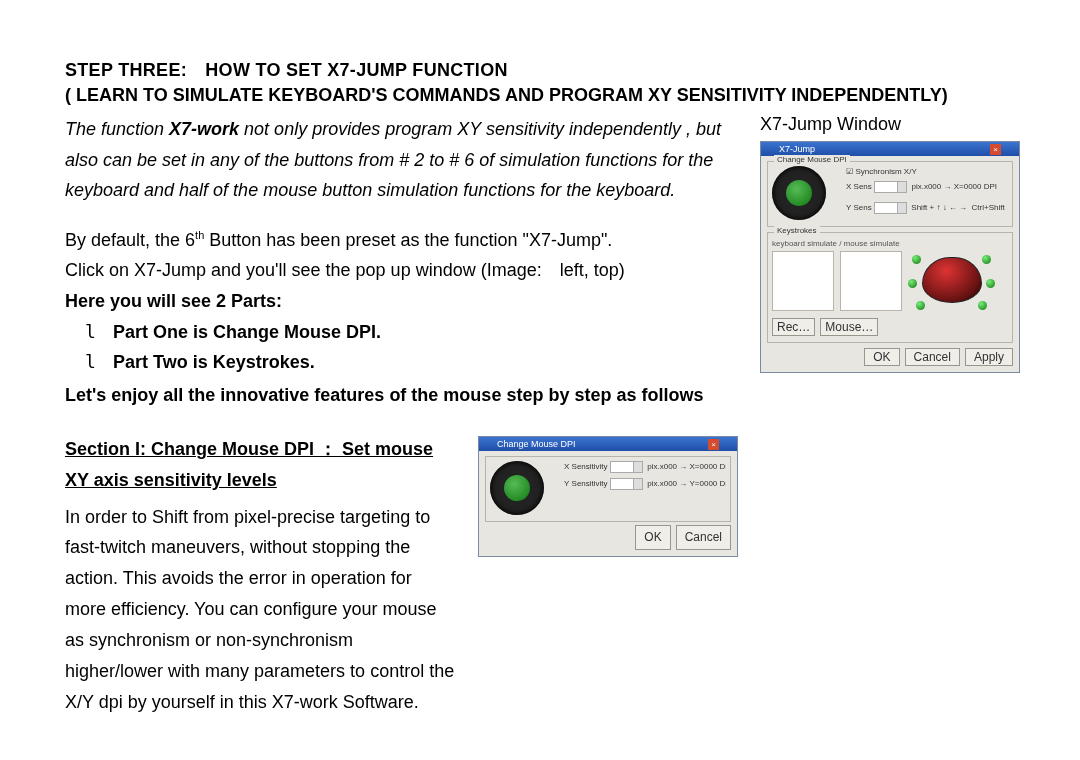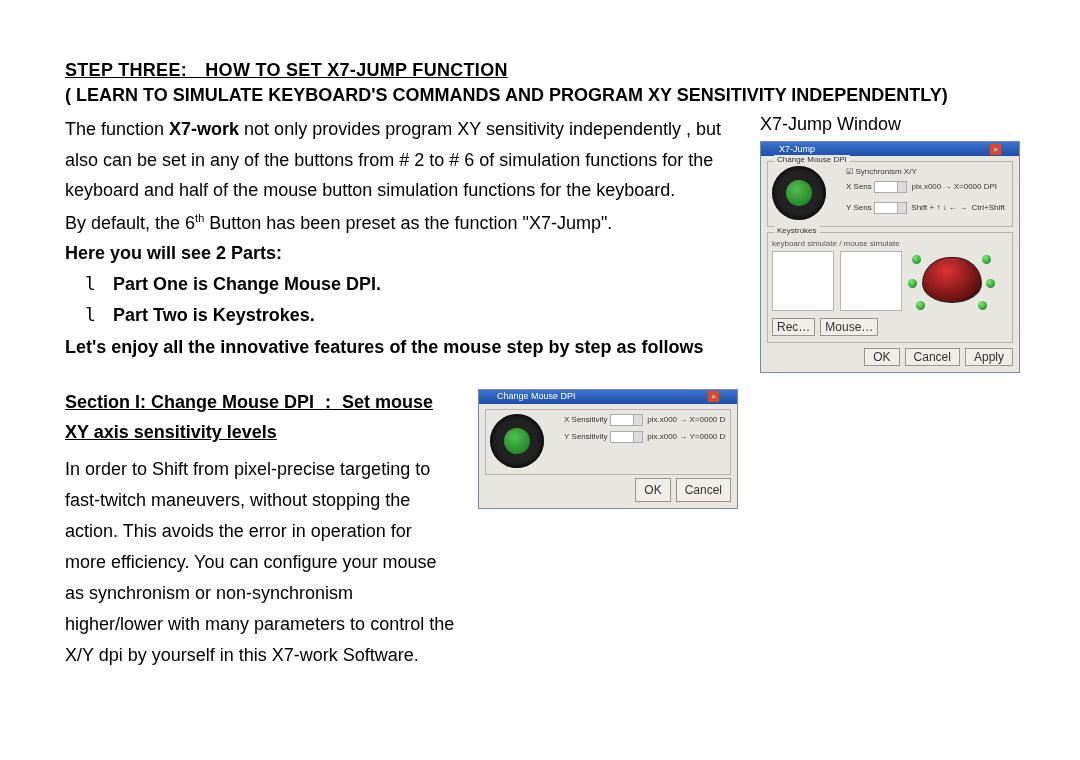--- a/index.html
+++ b/index.html
@@ -12,21 +12,20 @@
     width: 1080px;
     height: 760px;
     overflow: hidden;
   }
   .page {
     padding: 60px 60px 0 65px;
     position: relative;
   }
   .title-line {
     font-weight: bold;
-    text-decoration: underline;
     letter-spacing: 0.3px;
     margin-bottom: 4px;
   }
   .subtitle {
     font-weight: bold;
     margin-bottom: 8px;
     white-space: nowrap;
   }
   .content-row {
     display: flex;
@@ -37,21 +36,21 @@
     flex: 1;
     line-height: 1.7;
   }
   .right-col {
     flex: none;
   }
   .right-col .caption {
     text-align: left;
     margin-bottom: 6px;
   }
-  .intro-para { margin-bottom: 2px; }
+  .intro-para { margin-bottom: 19px; font-style: italic; }
   .intro-para .bold { font-weight: bold; }
   .sup { font-size: 11px; vertical-align: super; }
   .bold-line { font-weight: bold; }
   .bullet-row { font-weight: bold; padding-left: 20px; }
   .bullet-row .bullet { display:inline-block; width: 28px; font-weight: normal; font-family: monospace; }
   .enjoy { font-weight: bold; margin-top: 2px; margin-bottom: 24px;}
   .section-heading {
     font-weight: bold;
     text-decoration: underline;
     margin-bottom: 6px;
@@ -121,20 +120,21 @@
   <div class="subtitle">( LEARN TO SIMULATE KEYBOARD'S COMMANDS AND PROGRAM XY SENSITIVITY INDEPENDENTLY)</div>
 
   <div class="content-row">
     <div class="left-col">
       <div class="intro-para">
         <span>The function </span><span class="bold">X7-work</span><span> not only provides program XY sensitivity independently , but also can be set in any of the buttons from # 2 to # 6 of simulation functions for the keyboard and half of the mouse button simulation functions for the keyboard.</span>
       </div>
       <div>
         <span>By default, the 6</span><span class="sup">th</span><span> Button has been preset as the function "X7-Jump".</span>
       </div>
+      <div>Click on X7-Jump and you'll see the pop up window (Image: left, top)</div>
       <div class="bold-line">Here you will see 2 Parts:</div>
       <div class="bullet-row"><span class="bullet">l</span><span>Part One is Change Mouse DPI.</span></div>
       <div class="bullet-row"><span class="bullet">l</span><span>Part Two is Keystrokes.</span></div>
       <div class="enjoy">Let's enjoy all the innovative features of the mouse step by step as follows</div>
 
       <div class="content-row">
         <div style="flex:1">
           <div class="section-heading">Section I: Change Mouse DPI ： Set mouse XY axis sensitivity levels</div>
           <div class="section-para">In order to Shift from pixel-precise targeting to fast-twitch maneuvers, without stopping the action. This avoids the error in operation for more efficiency. You can configure your mouse as synchronism or non-synchronism higher/lower with many parameters to control the X/Y dpi by yourself in this X7-work Software.</div>
         </div>

